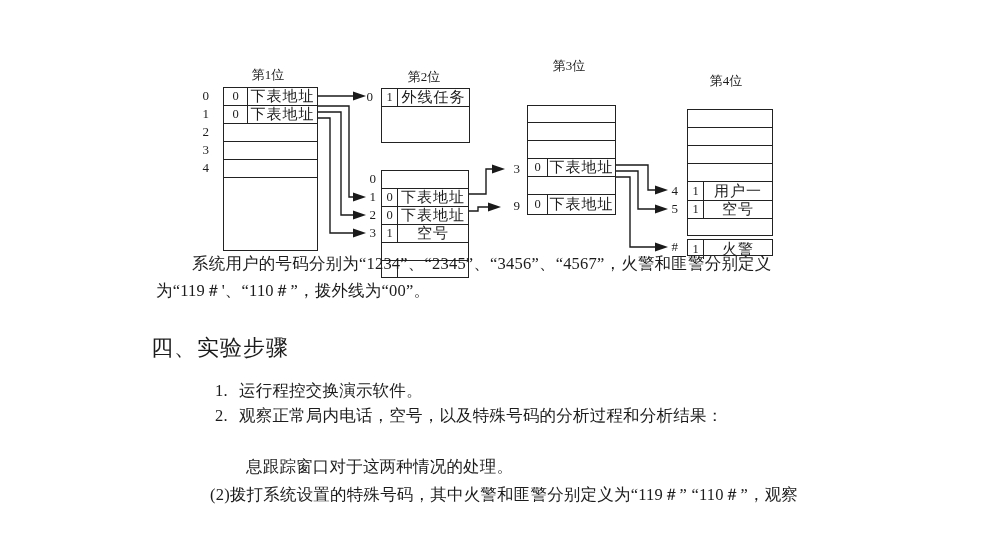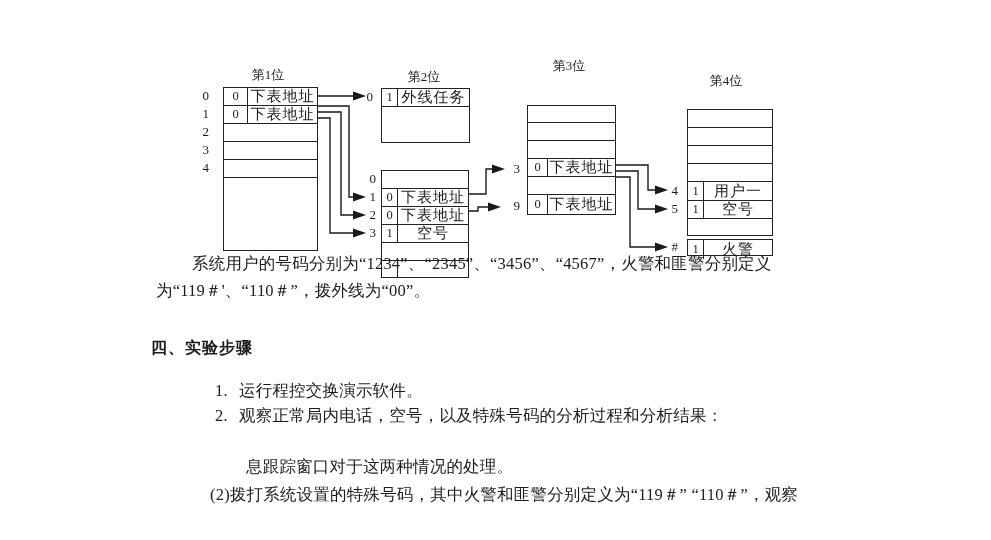--- a/index.html
+++ b/index.html
@@ -18,21 +18,21 @@
   .bb{border-bottom:1px solid #222;}
   .fill{flex:1;}
   .flagcell{box-sizing:border-box;border-right:1px solid #222;text-align:center;
             font-size:12.5px;display:flex;align-items:center;justify-content:center;}
   .txtcell{flex:1;text-align:center;font-size:15px;display:flex;align-items:center;justify-content:center;
            letter-spacing:1px;}
   .w24{width:24px;} .w16{width:16px;} .w20{width:20px;}
   .h18{height:18px;} .h19{height:19px;}
   
   .line{position:absolute;font-size:16.5px;line-height:22px;white-space:nowrap;letter-spacing:0.2px;}
-  .heading{position:absolute;font-size:16px;line-height:26px;font-weight:700;white-space:nowrap;
+  .heading{position:absolute;font-size:22px;line-height:26px;font-weight:400;white-space:nowrap;
            font-family:"Liberation Sans","DejaVu Sans",sans-serif;letter-spacing:1px;text-align:center;}
   .num{display:inline-block;width:24px;}
 </style>
 </head>
 <body>
 
 <div class="page">
 
   <div class="diagram">
 

